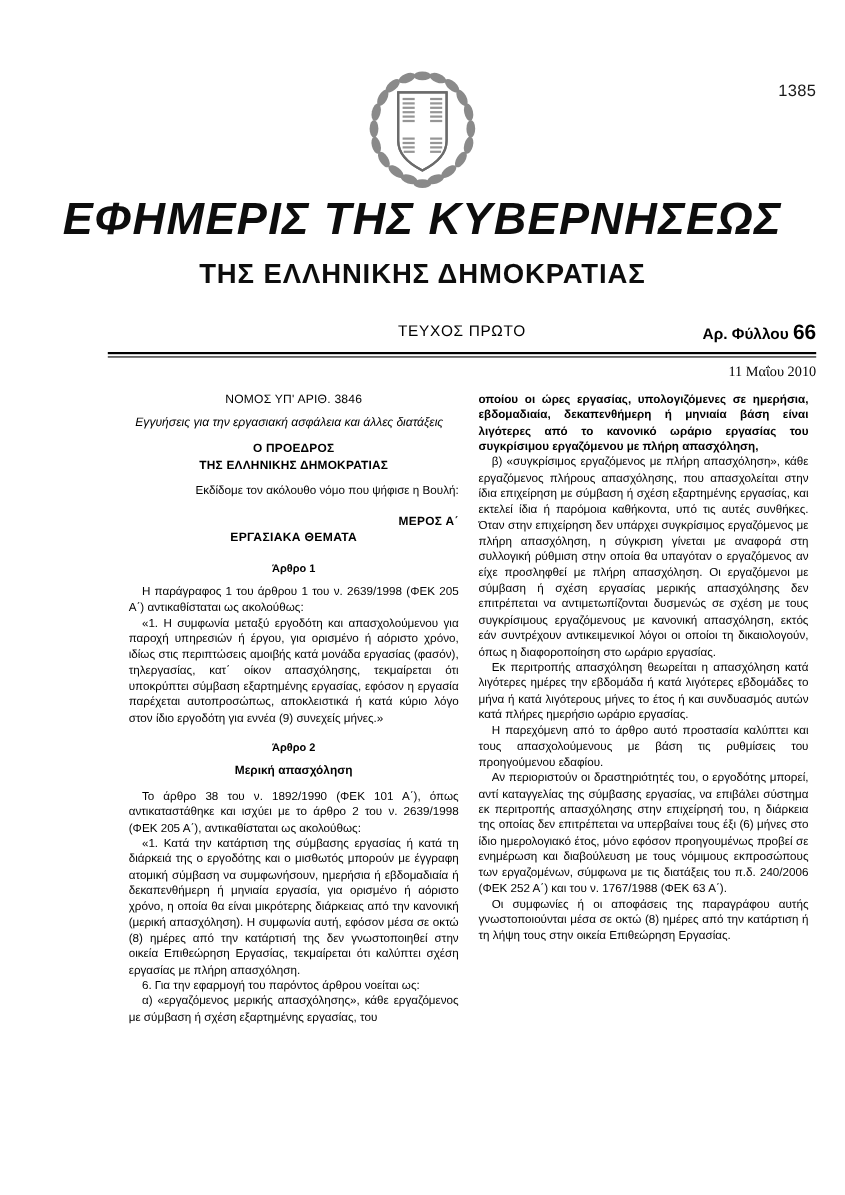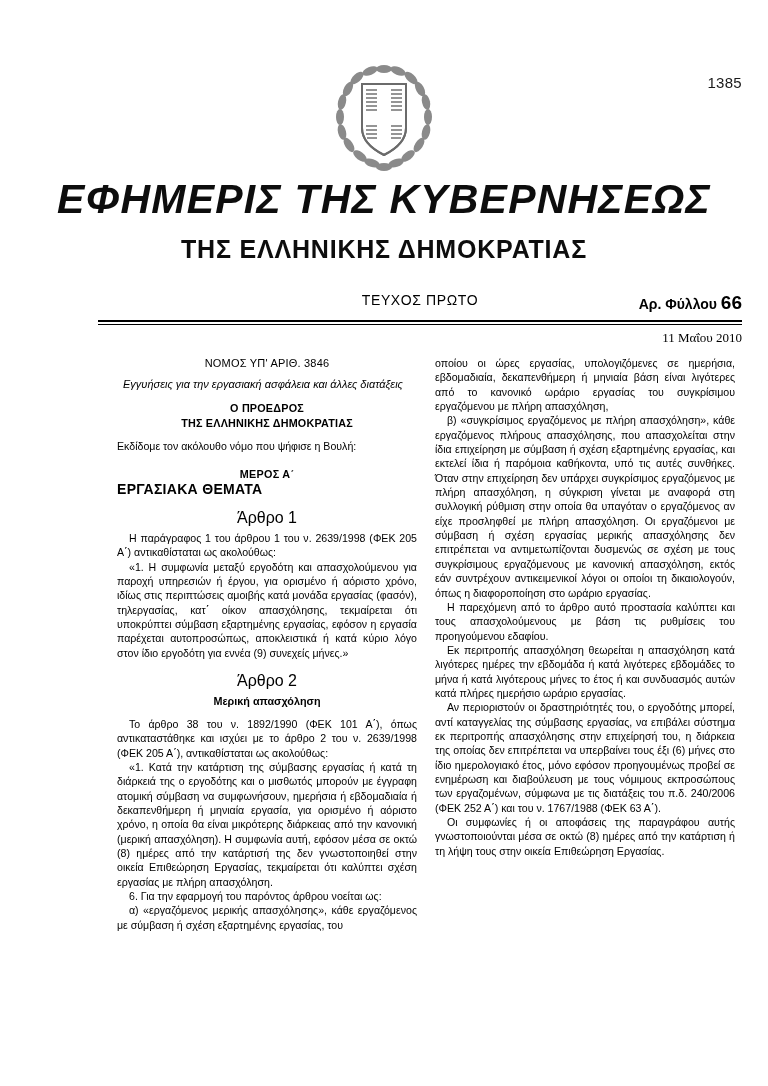--- a/index.html
+++ b/index.html
@@ -170,56 +170,57 @@
   }
   .president {
     text-align: center;
     font-weight: bold;
     font-size: 10.8px;
     line-height: 14.5px;
     letter-spacing: 0.2px;
     margin-bottom: 9px;
   }
   .issue-line {
-    text-align: left;
+    text-align: right;
     font-size: 10.6px;
     margin-bottom: 13px;
   }
   .part-head {
-    text-align: center;
+    text-align: right;
     font-weight: bold;
     font-size: 10.8px;
     line-height: 15px;
     letter-spacing: 0.3px;
   }
   .part-sub {
-    font-weight: bold;
-    font-size: 14px;
+    text-align: center;
+    font-weight: bold;
+    font-size: 11px;
     line-height: 15px;
     letter-spacing: 0.3px;
     margin-bottom: 14px;
   }
   .article-head {
     text-align: center;
-    font-weight: normal;
-    font-size: 16px;
+    font-weight: bold;
+    font-size: 10px;
     margin-bottom: 6px;
   }
   .article-sub {
     text-align: center;
     font-weight: bold;
     font-size: 10.8px;
     margin-bottom: 8px;
   }
   p.body-par {
     margin: 0;
     text-indent: 12px;
     text-align: justify;
   }
-  p.body-par.noindent { text-indent: 0; }
+  p.body-par.noindent { text-indent: 0; font-weight: bold; }
   .spacer-md { height: 14px; }
 </style>
 </head>
 <body>
 
 <div class="page">
 
   <div class="page-number">1385</div>
 
   <div class="emblem-wrap">
@@ -331,20 +332,20 @@
 
       <p class="body-par">Το άρθρο 38 του ν. 1892/1990 (ΦΕΚ 101 Α΄), όπως αντικαταστάθηκε και ισχύει με το άρθρο 2 του ν. 2639/1998 (ΦΕΚ 205 Α΄), αντικαθίσταται ως ακολούθως:</p>
       <p class="body-par">«1. Κατά την κατάρτιση της σύμβασης εργασίας ή κατά τη διάρκειά της ο εργοδότης και ο μισθωτός μπορούν με έγγραφη ατομική σύμβαση να συμφωνήσουν, ημερήσια ή εβδομαδιαία ή δεκαπενθήμερη ή μηνιαία εργασία, για ορισμένο ή αόριστο χρόνο, η οποία θα είναι μικρότερης διάρκειας από την κανονική (μερική απασχόληση). Η συμφωνία αυτή, εφόσον μέσα σε οκτώ (8) ημέρες από την κατάρτισή της δεν γνωστοποιηθεί στην οικεία Επιθεώρηση Εργασίας, τεκμαίρεται ότι καλύπτει σχέση εργασίας με πλήρη απασχόληση.</p>
       <p class="body-par">6. Για την εφαρμογή του παρόντος άρθρου νοείται ως:</p>
       <p class="body-par">α) «εργαζόμενος μερικής απασχόλησης», κάθε εργαζόμενος με σύμβαση ή σχέση εξαρτημένης εργασίας, του</p>
     </div>
 
     <div class="col right">
       <p class="body-par noindent">οποίου οι ώρες εργασίας, υπολογιζόμενες σε ημερήσια, εβδομαδιαία, δεκαπενθήμερη ή μηνιαία βάση είναι λιγότερες από το κανονικό ωράριο εργασίας του συγκρίσιμου εργαζόμενου με πλήρη απασχόληση,</p>
       <p class="body-par">β) «συγκρίσιμος εργαζόμενος με πλήρη απασχόληση», κάθε εργαζόμενος πλήρους απασχόλησης, που απασχολείται στην ίδια επιχείρηση με σύμβαση ή σχέση εξαρτημένης εργασίας, και εκτελεί ίδια ή παρόμοια καθήκοντα, υπό τις αυτές συνθήκες. Όταν στην επιχείρηση δεν υπάρχει συγκρίσιμος εργαζόμενος με πλήρη απασχόληση, η σύγκριση γίνεται με αναφορά στη συλλογική ρύθμιση στην οποία θα υπαγόταν ο εργαζόμενος αν είχε προσληφθεί με πλήρη απασχόληση. Οι εργαζόμενοι με σύμβαση ή σχέση εργασίας μερικής απασχόλησης δεν επιτρέπεται να αντιμετωπίζονται δυσμενώς σε σχέση με τους συγκρίσιμους εργαζόμενους με κανονική απασχόληση, εκτός εάν συντρέχουν αντικειμενικοί λόγοι οι οποίοι τη δικαιολογούν, όπως η διαφοροποίηση στο ωράριο εργασίας.</p>
+      <p class="body-par">Εκ περιτροπής απασχόληση θεωρείται η απασχόληση κατά λιγότερες ημέρες την εβδομάδα ή κατά λιγότερες εβδομάδες το μήνα ή κατά λιγότερους μήνες το έτος ή και συνδυασμός αυτών κατά πλήρες ημερήσιο ωράριο εργασίας.</p>
       <p class="body-par">Η παρεχόμενη από το άρθρο αυτό προστασία καλύπτει και τους απασχολούμενους με βάση τις ρυθμίσεις του προηγούμενου εδαφίου.</p>
-      <p class="body-par">Εκ περιτροπής απασχόληση θεωρείται η απασχόληση κατά λιγότερες ημέρες την εβδομάδα ή κατά λιγότερες εβδομάδες το μήνα ή κατά λιγότερους μήνες το έτος ή και συνδυασμός αυτών κατά πλήρες ημερήσιο ωράριο εργασίας.</p>
       <p class="body-par">Αν περιοριστούν οι δραστηριότητές του, ο εργοδότης μπορεί, αντί καταγγελίας της σύμβασης εργασίας, να επιβάλει σύστημα εκ περιτροπής απασχόλησης στην επιχείρησή του, η διάρκεια της οποίας δεν επιτρέπεται να υπερβαίνει τους έξι (6) μήνες στο ίδιο ημερολογιακό έτος, μόνο εφόσον προηγουμένως προβεί σε ενημέρωση και διαβούλευση με τους νόμιμους εκπροσώπους των εργαζομένων, σύμφωνα με τις διατάξεις του π.δ. 240/2006 (ΦΕΚ 252 Α΄) και του ν. 1767/1988 (ΦΕΚ 63 Α΄).</p>
       <p class="body-par">Οι συμφωνίες ή οι αποφάσεις της παραγράφου αυτής γνωστοποιούνται μέσα σε οκτώ (8) ημέρες από την κατάρτιση ή τη λήψη τους στην οικεία Επιθεώρηση Εργασίας.</p>
     </div>
 
   </div>
 </div>
 
 </body></html>

